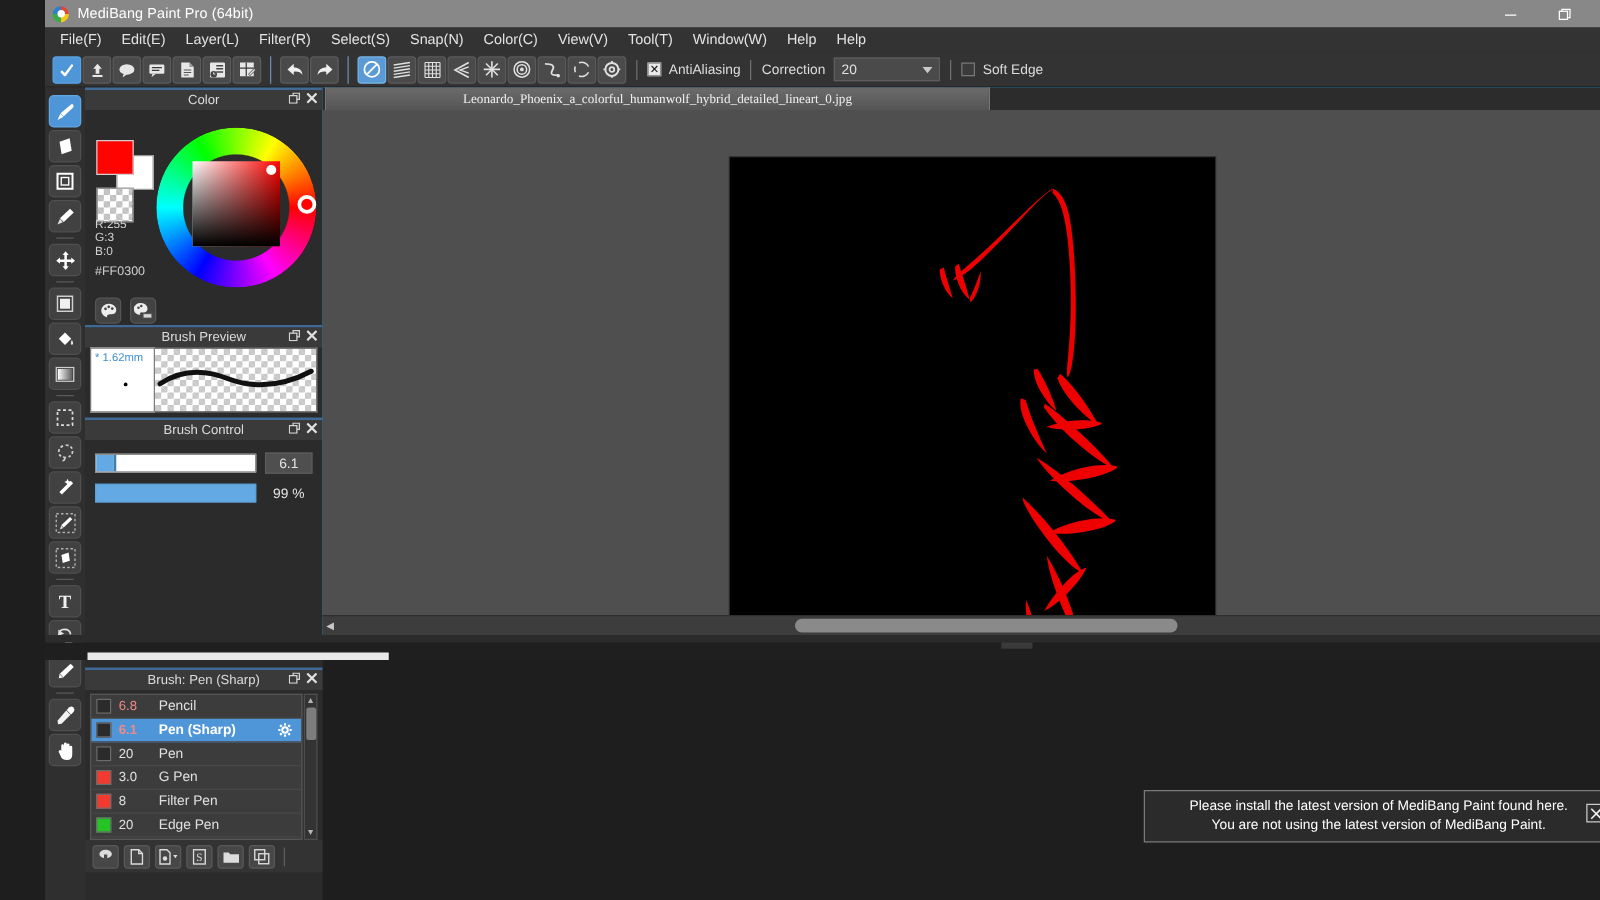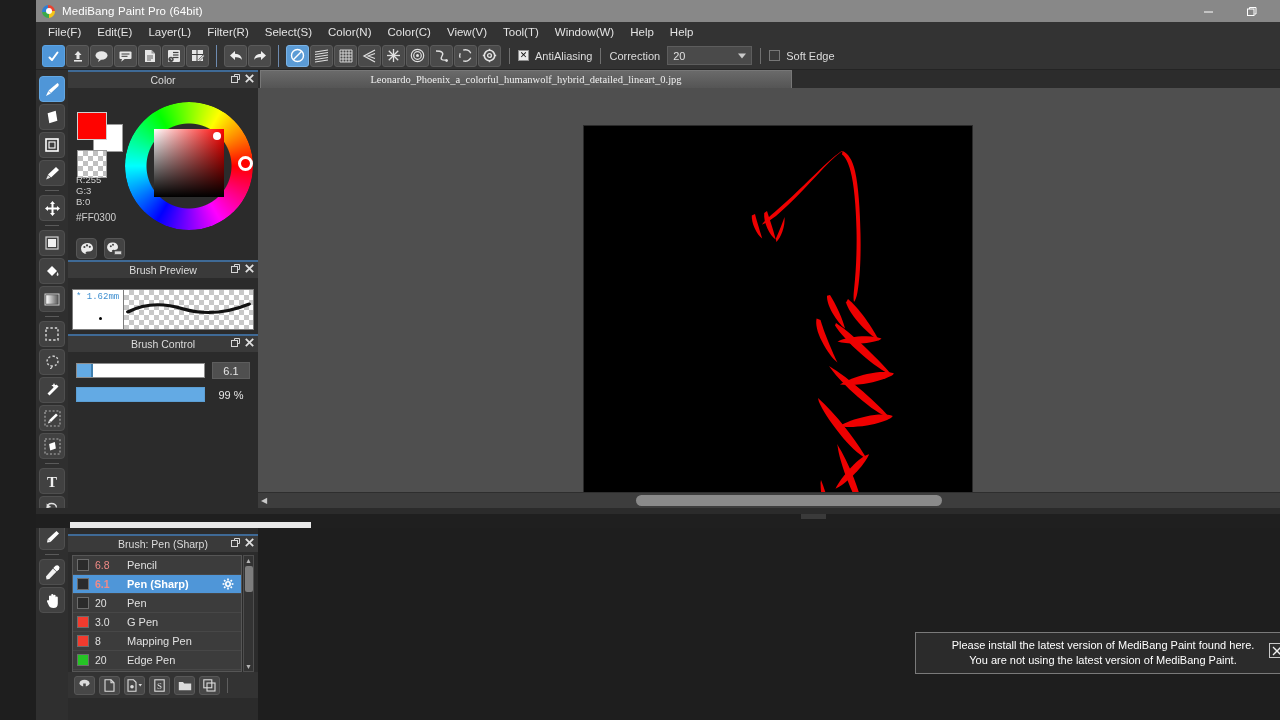--- a/index.html
+++ b/index.html
@@ -154,21 +154,21 @@
   .sq-mark {
     position: absolute; right: 3px; top: 3px; width: 8px; height: 8px;
     border-radius: 50%; background: #fff;
   }
   .ring-mark {
     position: absolute; right: 0px; top: 54px; width: 15px; height: 15px;
     border-radius: 50%; border: 3px solid #ffffff; background: #ff0300;
   }
 
   
-  .bp-body { height: 56px; padding: 11px 4px 4px 4px; display: flex; font-family: Liberation Mono, monospace; }
+  .bp-body { height: 56px; padding: 0 4px 4px 4px; display: flex; }
   .bp-left {
     width: 52px; background: #ffffff; border: 1px solid #7c7c7c; position: relative;
   }
   .bp-size { position: absolute; left: 3px; top: 2px; color: #3f8fd0; font-size: 9px; }
   .bp-dot {
     position: absolute; left: 26px; top: 27px; width: 3px; height: 3px;
     border-radius: 50%; background: #000;
   }
   .bp-right {
     flex: 1; border: 1px solid #7c7c7c; border-left: none; position: relative;
@@ -323,21 +323,21 @@
       </div>
     </div>
   </div>
 
   <div class="menubar">
     <div class="menu-item">File(F)</div>
     <div class="menu-item">Edit(E)</div>
     <div class="menu-item">Layer(L)</div>
     <div class="menu-item">Filter(R)</div>
     <div class="menu-item">Select(S)</div>
-    <div class="menu-item">Color(N)</div>
+    <div class="menu-item">Snap(N)</div>
     <div class="menu-item">Color(C)</div>
     <div class="menu-item">View(V)</div>
     <div class="menu-item">Tool(T)</div>
     <div class="menu-item">Window(W)</div>
     <div class="menu-item">Help</div>
     <div class="menu-item">Help</div>
   </div>
 
   <div class="toolbar">
     <div class="tbtn blue">
@@ -807,21 +807,21 @@
             <div>Pen</div>
           </div>
           <div class="bl-item">
             <div class="bl-chip" style="background:#f23b2e"></div>
             <div class="bl-num">3.0</div>
             <div>G Pen</div>
           </div>
           <div class="bl-item">
             <div class="bl-chip" style="background:#f23b2e"></div>
             <div class="bl-num">8</div>
-            <div>Mapping Pen</div>
+            <div>Filter Pen</div>
           </div>
           <div class="bl-item">
             <div class="bl-chip" style="background:#25c425"></div>
             <div class="bl-num">20</div>
             <div>Edge Pen</div>
           </div>
         </div>
         <div class="bl-scroll">
           <div class="bl-arrow">▲</div>
           <div class="bl-thumb"></div>

